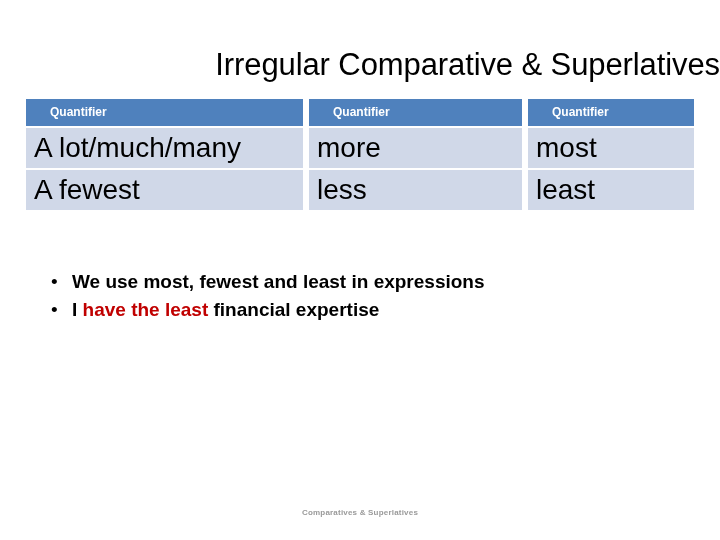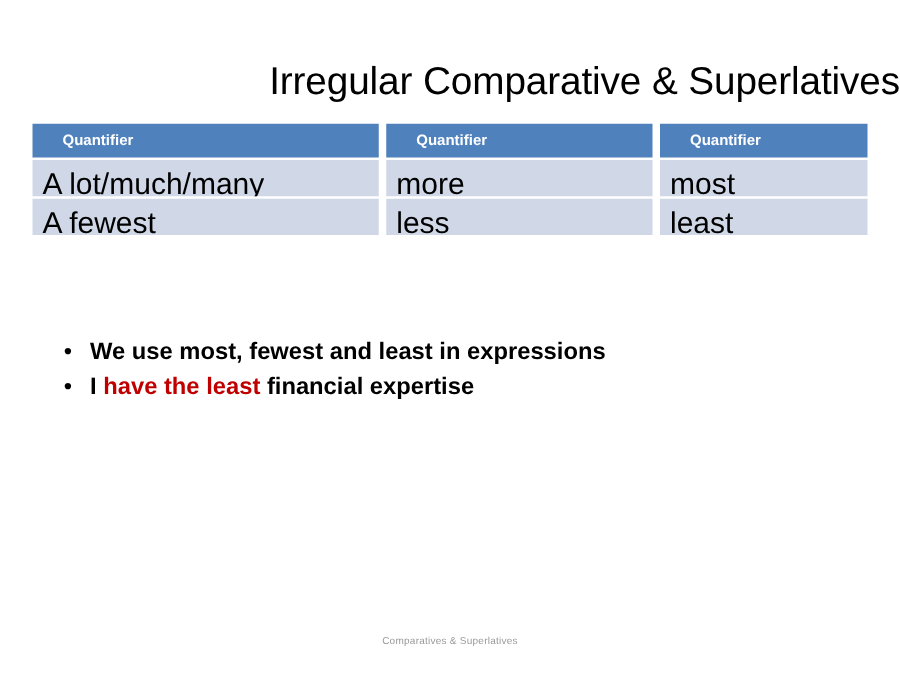--- a/index.html
+++ b/index.html
@@ -69,24 +69,24 @@
     font-weight: bold;
     height: 27px;
     line-height: 27px;
     padding-left: 24px;
     box-sizing: border-box;
     overflow: hidden;
     white-space: nowrap;
   }
 
   .data-cell {
-    font-size: 24px;
+    font-size: 28px;
     font-weight: 400;
     color: #000000;
-    height: 29px;
+    height: 40px;
     line-height: 40px;
     padding-left: 8px;
     box-sizing: border-box;
     overflow: hidden;
     white-space: nowrap;
   }
   .row-shade-a .data-cell { background: #D0D8E8; }
   .row-shade-b .data-cell { background: #E7EBF4; }
 
   
@@ -116,21 +116,21 @@
   .accent-red { color: #C00000; }
 
   
   .slide-footer {
     position: absolute;
     left: 0;
     top: 508px;
     width: 720px;
     text-align: center;
     font-size: 8px;
-    font-weight: 400;
+    font-weight: 700;
     color: #9a9a9a;
     letter-spacing: 0.2px;
   }
 </style>
 </head>
 <body>
 
 <div class="slide">
 
   <div class="slide-title">Irregular Comparative &amp; Superlatives</div>

